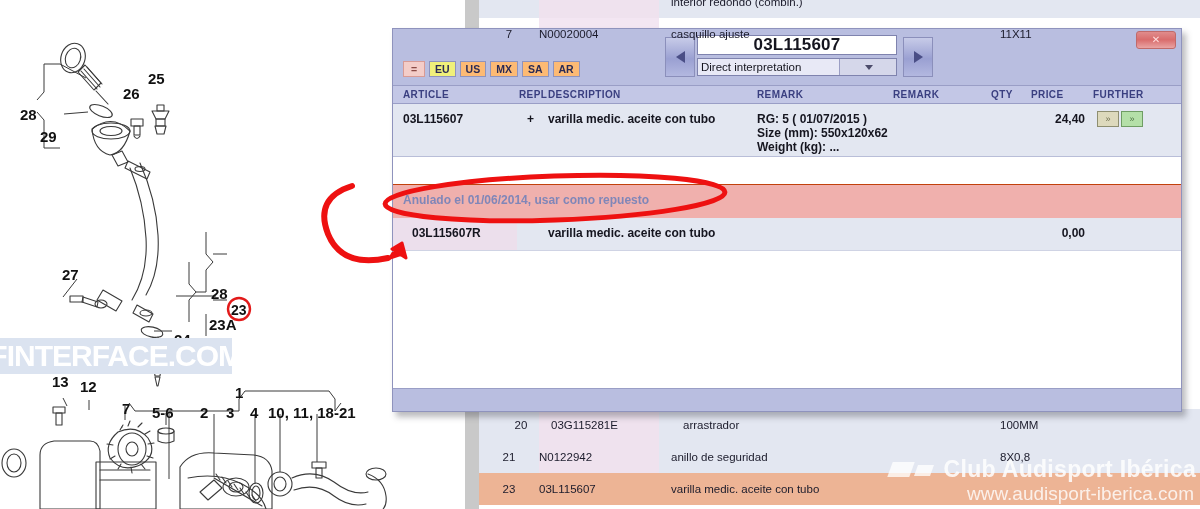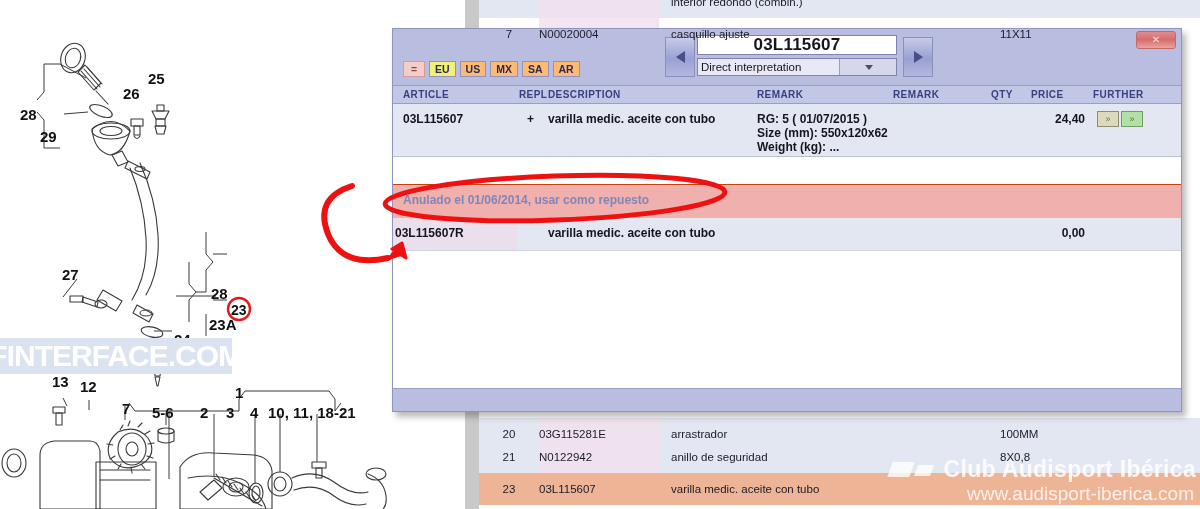--- a/index.html
+++ b/index.html
@@ -116,21 +116,21 @@
   #row-main .fbtn.b2{left:728px;background:#b4e0a8;border-color:#6f9d64;color:#4d7343;}
 
   #row-gap{top:53px;height:27px;background:#ffffff;}
 
   #row-anul{top:80px;height:33px;background:#f0b0ad;border-top:1px solid #c2410c;
             border-bottom:1px solid #9a9ec6;}
   #row-anul .txt{position:absolute;left:10px;top:8px;font-size:12px;font-weight:bold;color:#8086b8;}
 
   #row-repl{top:114px;height:32px;background:#e3e7f1;border-bottom:1px solid #cfd3e4;}
   #row-repl .artbg{position:absolute;left:0;top:0;width:124px;height:100%;background:#ecdfec;}
-  #row-repl .art{left:2px;top:8px;font-weight:bold;z-index:2;}
+  #row-repl .art{left:19px;top:8px;font-weight:bold;z-index:2;}
   #row-repl .desc{left:155px;top:8px;font-weight:bold;}
   #row-repl .price{left:640px;top:8px;width:52px;text-align:right;font-weight:bold;}
 
   .dlg-foot{flex:0 0 22px;height:22px;background:#b9bee0;border-top:1px solid #9a9ec6;}
 
   
   #annot{position:absolute;left:0;top:0;width:1200px;height:509px;pointer-events:none;}
 </style>
 </head>
 <body>
@@ -294,21 +294,21 @@
     </div>
 
     <div class="bg-row white" style="top:18px;">
       <div class="cellbg-art" style="background:#f3e6f2;"></div>
       <div class="c-pos txt">7</div>
       <div class="c-art txt">N00020004</div>
       <div class="c-desc txt">casquillo ajuste</div>
       <div class="c-rem txt">11X11</div>
     </div>
 
-    <div class="bg-row alt" style="top:418px;">
+    <div class="bg-row alt" style="top:409px;padding-left:12px;">
       <div class="cellbg-art"></div>
       <div class="c-pos txt">20</div>
       <div class="c-art txt">03G115281E</div>
       <div class="c-desc txt">arrastrador</div>
       <div class="c-rem txt">100MM</div>
     </div>
 
     <div class="bg-row alt" style="top:441px;">
       <div class="cellbg-art"></div>
       <div class="c-pos txt">21</div>

